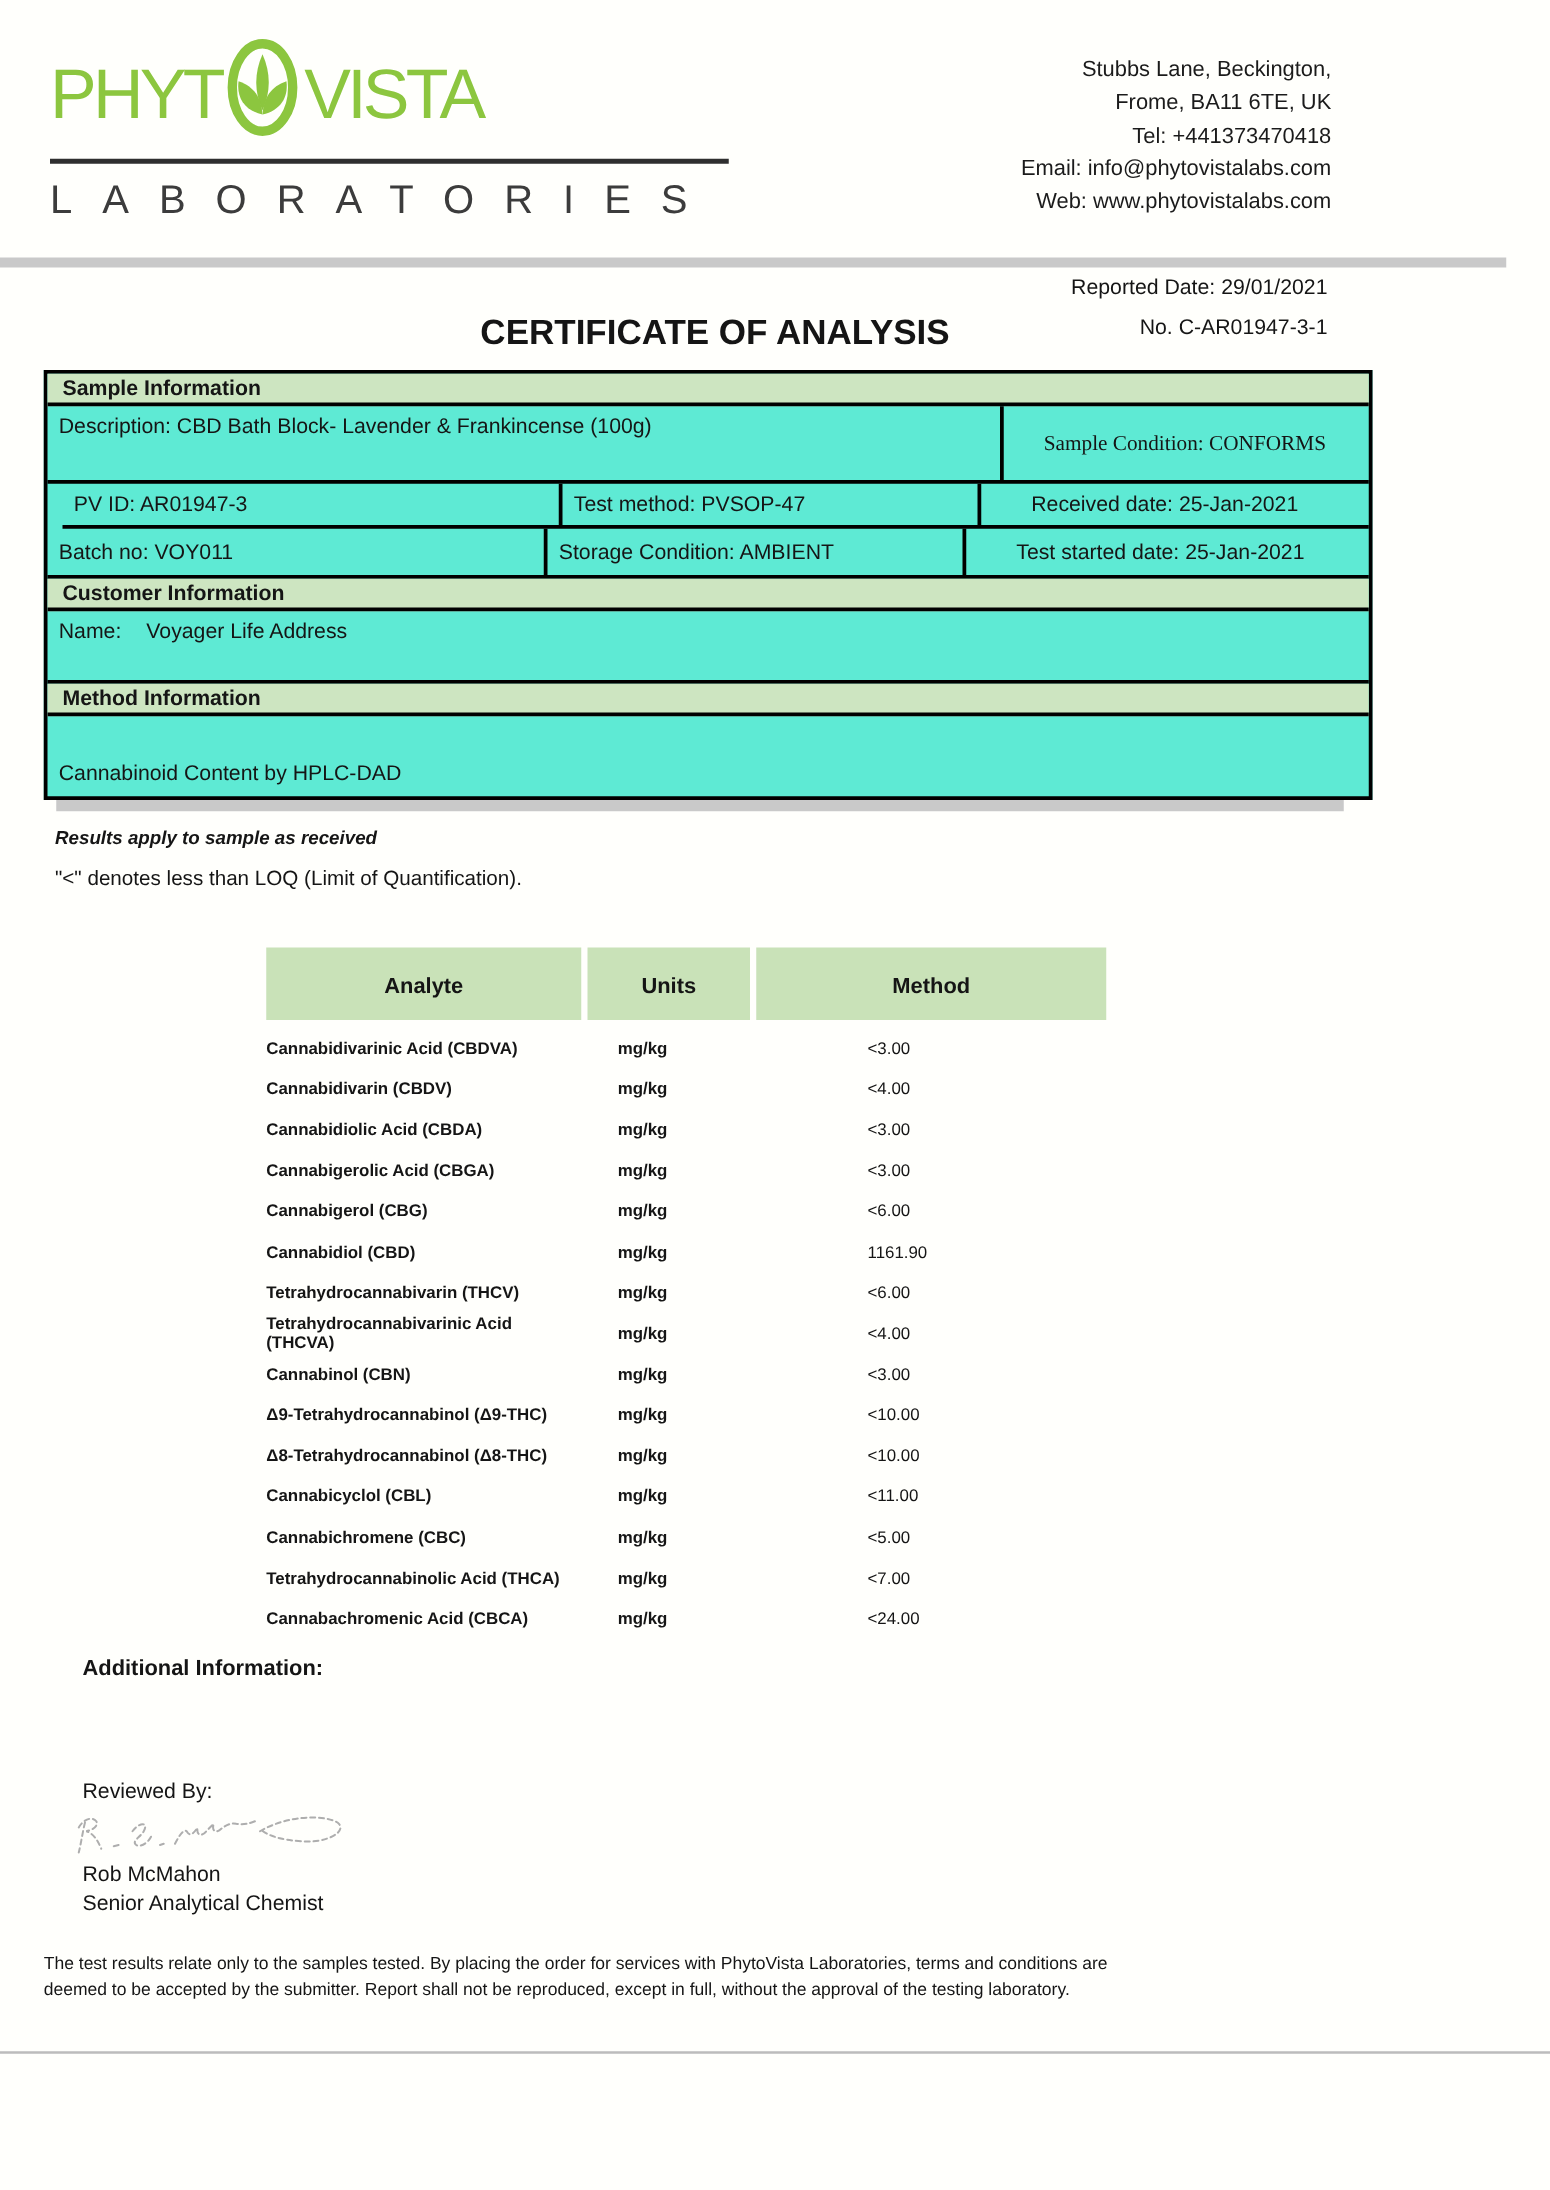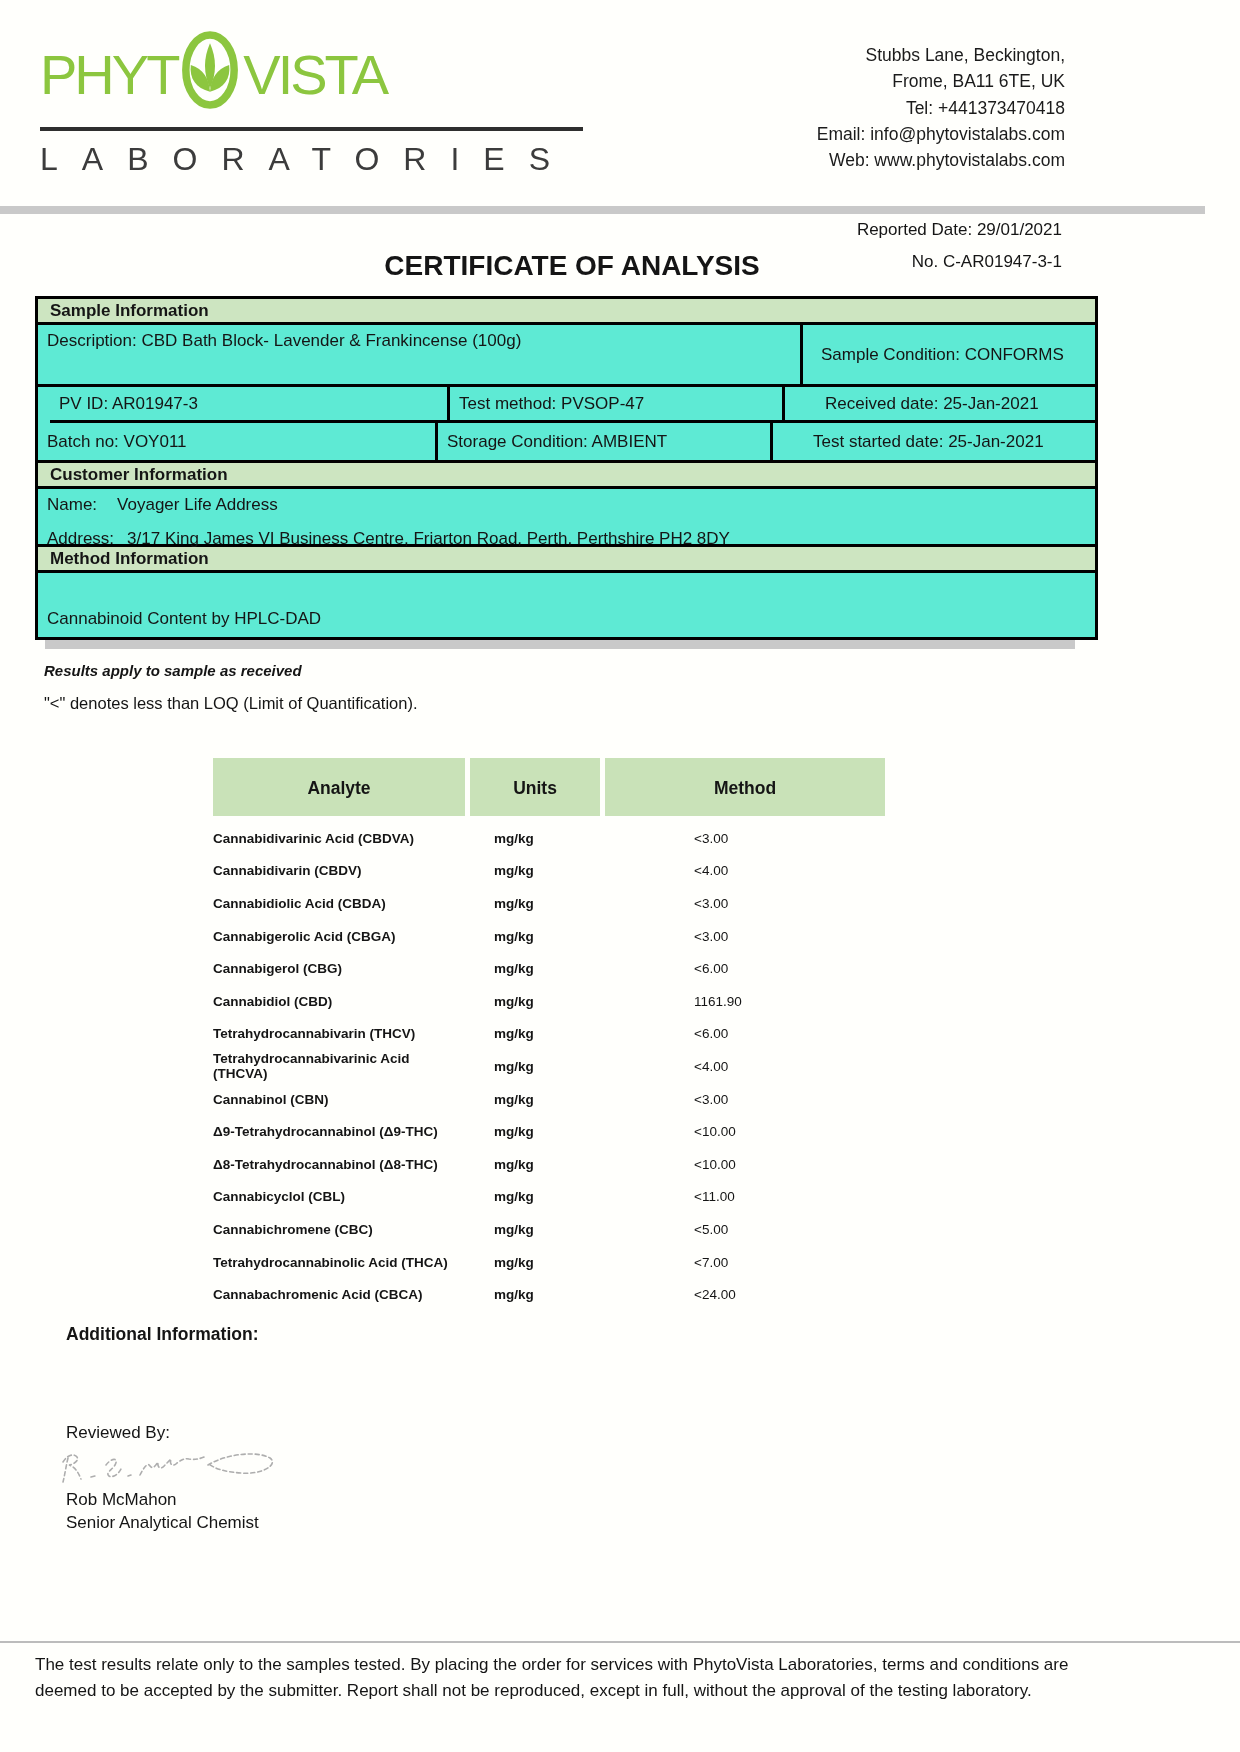--- a/index.html
+++ b/index.html
@@ -32,21 +32,21 @@
   
   .info-table { position:absolute; left:35px; top:296px; width:1063px; border:3px solid #000; background:#5eead4; }
   .sec-bar { height:26px; background:#cde5c1; border-bottom:3px solid #000;
              font-size:17px; font-weight:bold; padding:2px 0 0 12px; }
   .row { display:flex; border-bottom:3px solid #000; font-size:17px; }
   .row-desc { height:62px; }
   .row-pv { height:36px;margin-left:12px; }
   .row-batch { height:40px; }
   .cell { padding-left:9px; display:flex; align-items:center; }
   .cell-desc { flex:1; border-right:3px solid #000; align-items:flex-start; padding-top:6px; }
-  .cell-cond { width:292px; padding-left:18px; }
+  .cell-cond { width:292px; padding-left:32px;font-family:Liberation Serif, serif; }
   .c1 { width:400px; border-right:3px solid #000; }
   .c2 { width:335px; border-right:3px solid #000; }
   .c3 { flex:1;padding-left:40px; }
   .row-customer { display:block; height:58px; border-bottom:3px solid #000; font-size:17px; padding:6px 0 0 9px; }
   .cust-line2 { margin-top:14px; }
   .lbl-gap-name { margin-left:20px; }
   .lbl-gap-addr { margin-left:13px; }
   .row-method { height:36px; font-size:17px; display:flex; align-items:center; padding-left:9px;margin-top:28px; }
 
   
@@ -66,21 +66,21 @@
   .res-c3 { width:280px; padding-left:89px; }
 
   
   .additional { position:absolute; left:66px; top:1324px; font-size:17.5px; font-weight:bold; }
   .reviewed-by { position:absolute; left:66px; top:1423px; font-size:17px; }
   .signature { position:absolute; left:58px; top:1444px; }
   .reviewer-name { position:absolute; left:66px; top:1490px; font-size:17px; }
   .reviewer-title { position:absolute; left:66px; top:1513px; font-size:17px; }
 
   .footer-rule { position:absolute; left:0; top:1641px; width:1240px; border-top:2px solid #bcbcbc; }
-  .footer-text { position:absolute; left:35px; top:1652px; width:1180px; font-size:17px; line-height:1.5; }
+  .footer-text { position:absolute; left:35px; top:1560px; width:1180px; font-size:14px; line-height:1.5; }
 </style>
 </head>
 <body>
 
 <div class="page">
 
   <div class="logo-block">
     <div class="logo-word">
       <span>PHYT</span>
       <span class="leaf">
@@ -128,21 +128,20 @@
     <div class="row row-batch">
       <div class="cell c1">Batch no: VOY011</div>
       <div class="cell c2">Storage Condition: AMBIENT</div>
       <div class="cell c3">Test started date: 25-Jan-2021</div>
     </div>
 
     <div class="sec-bar">Customer Information</div>
 
     <div class="row-customer">
       <div><span>Name:</span><span class="lbl-gap-name">Voyager Life Address</span></div>
-      <div class="cust-line2"><span>Address:</span><span class="lbl-gap-addr">3/17 King James VI Business Centre, Friarton Road, Perth, Perthshire PH2 8DY</span></div>
     </div>
 
     <div class="sec-bar">Method Information</div>
 
     <div class="row-method">Cannabinoid Content by HPLC-DAD</div>
   </div>
 
   <div class="shadow-bar-mid"></div>
 
   <div class="note-1">Results apply to sample as received</div>

